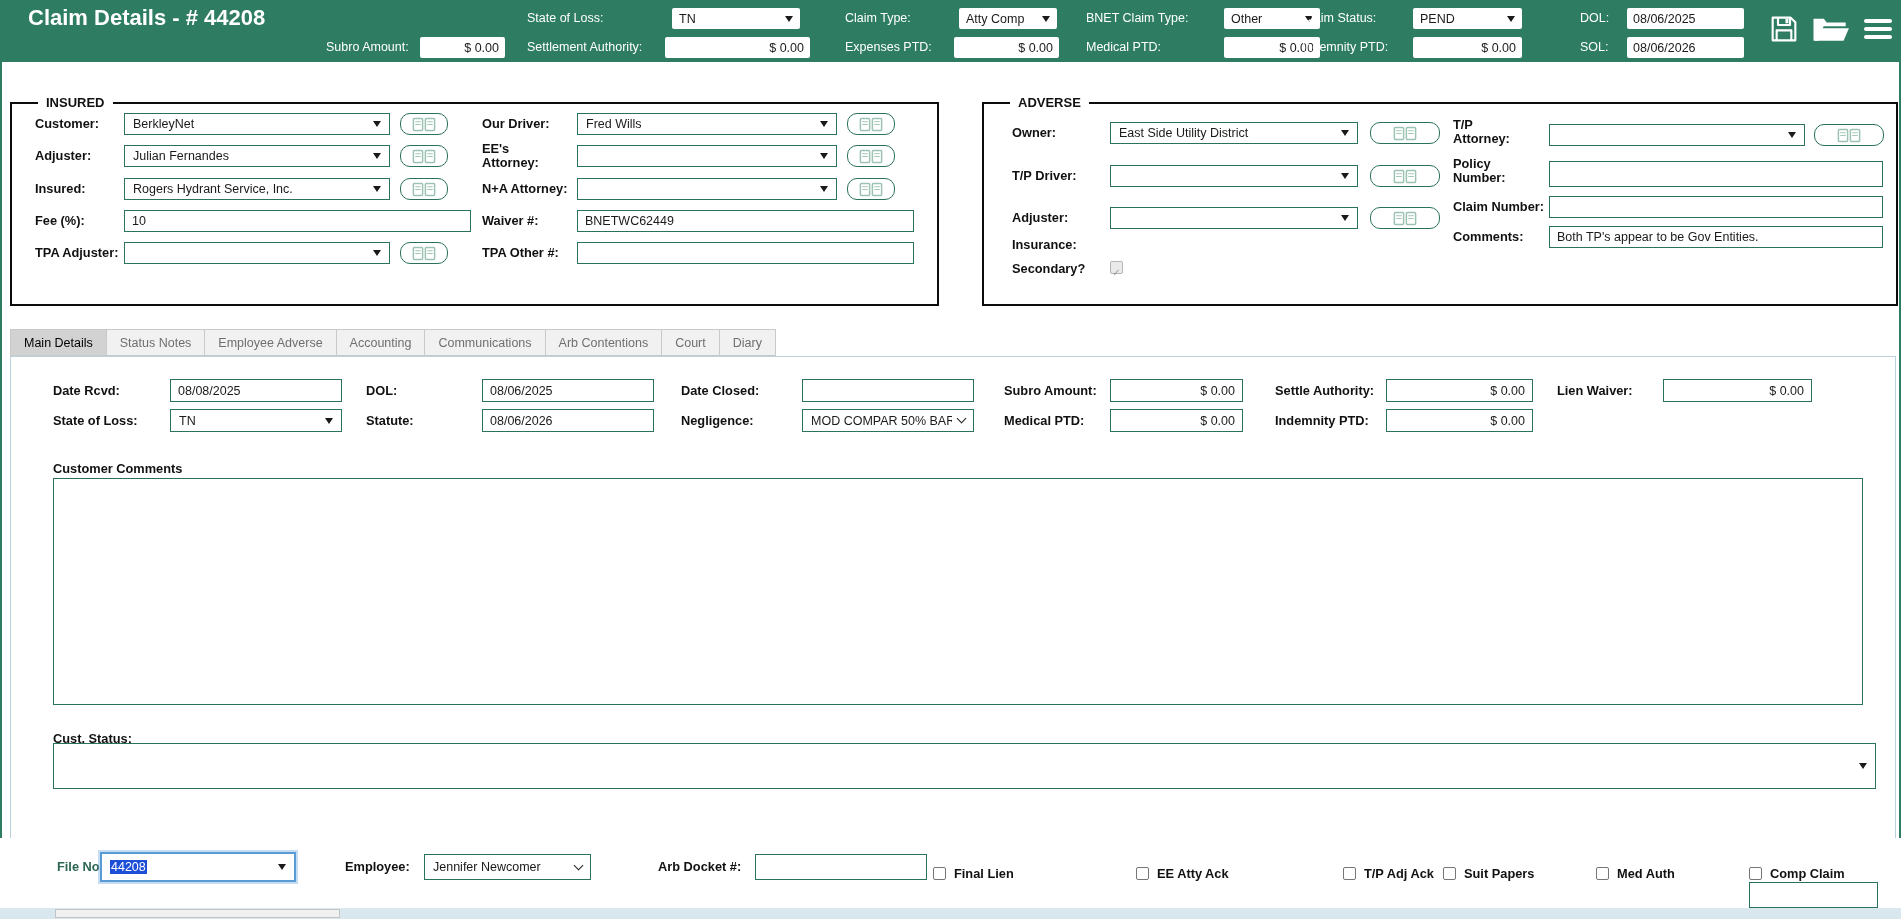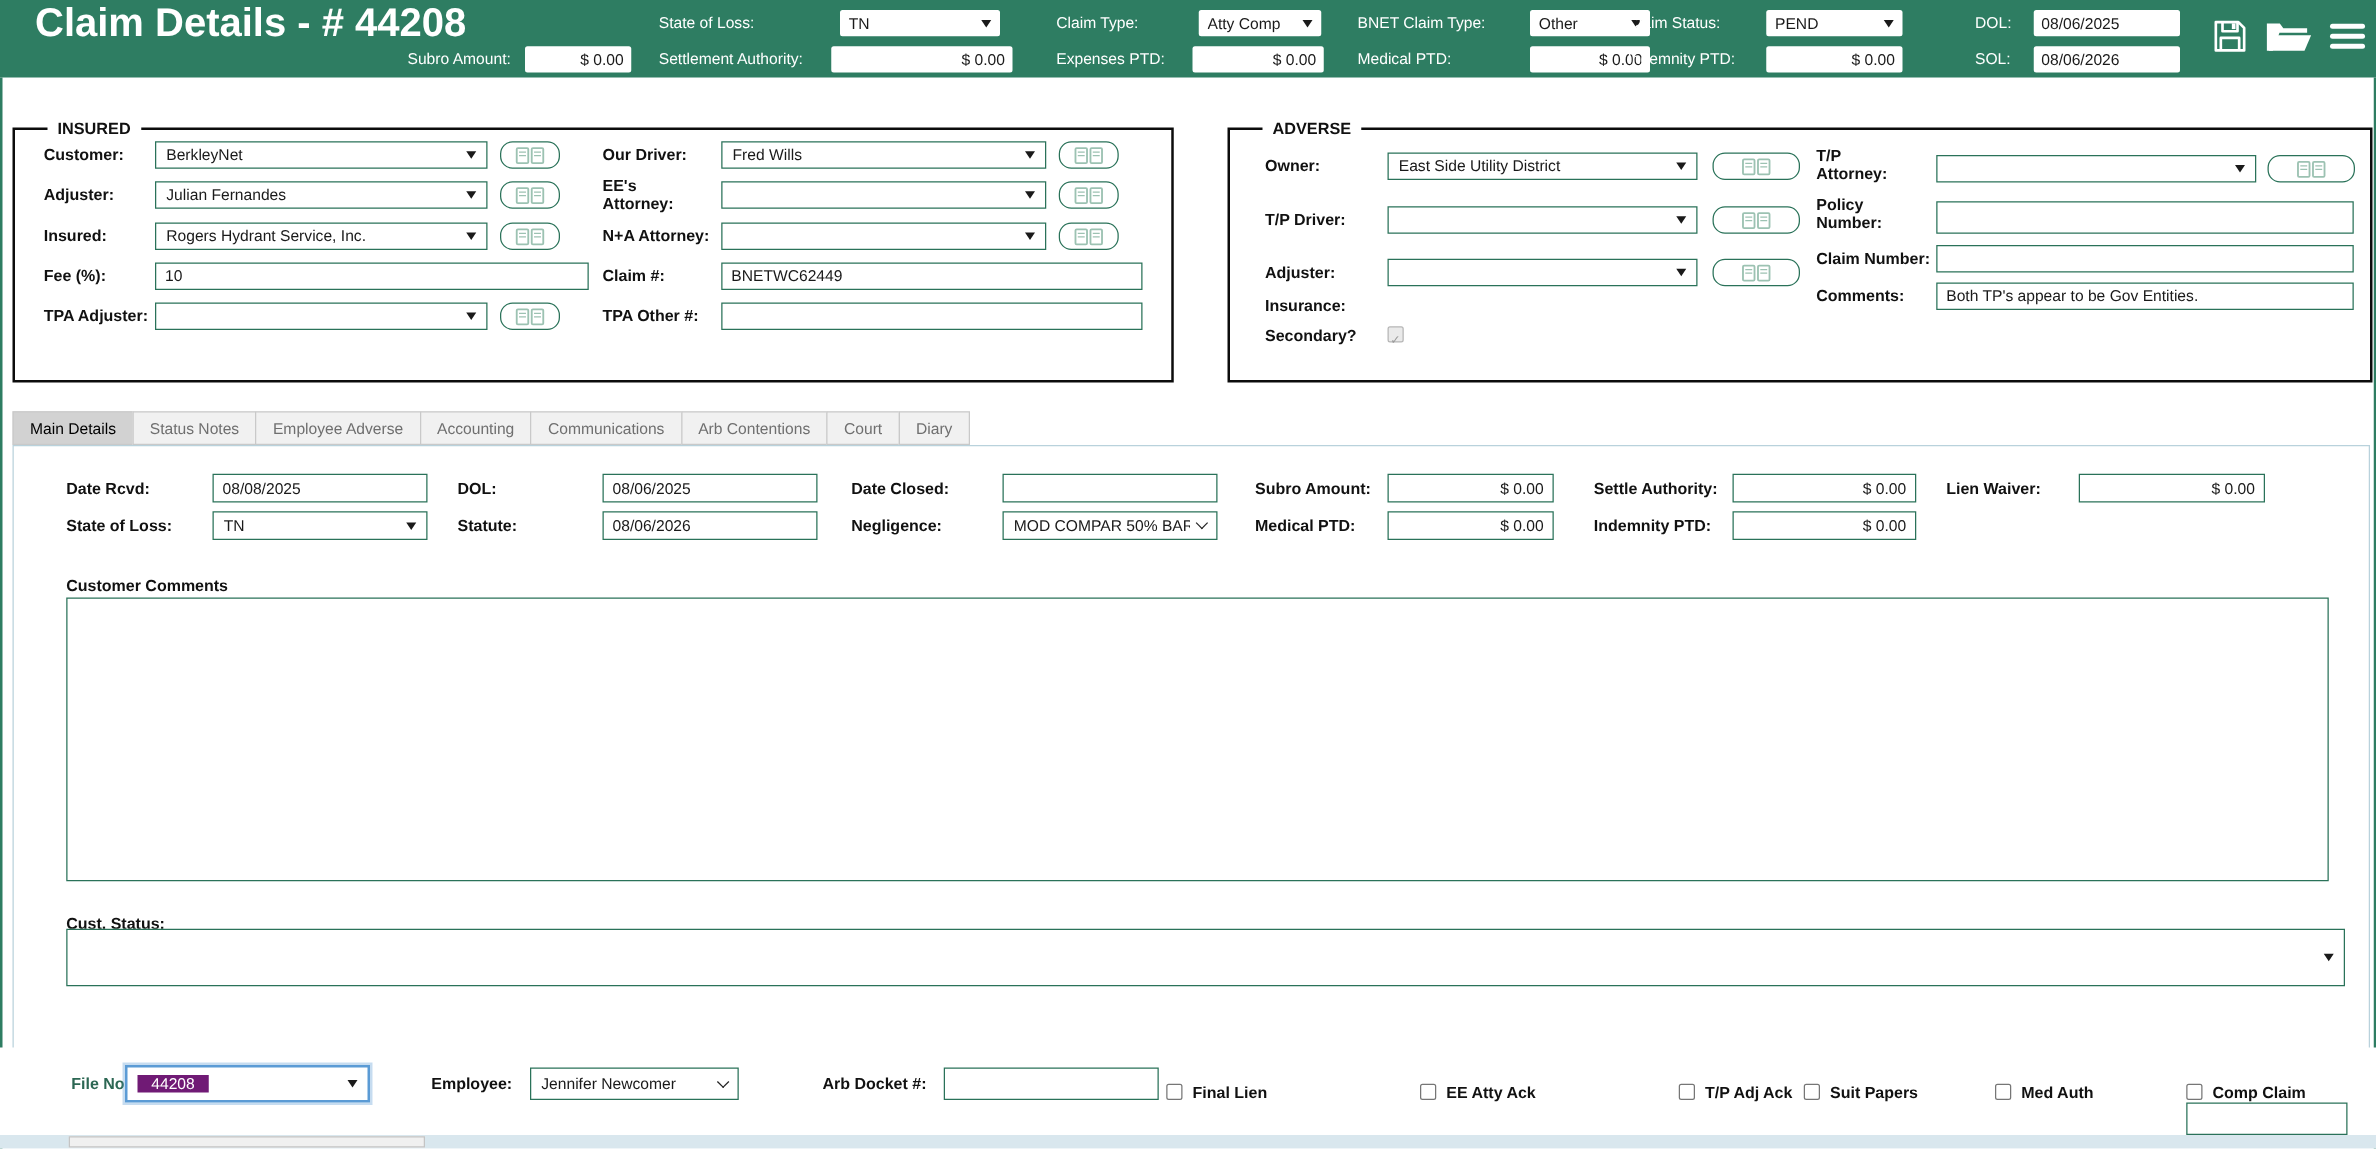--- a/index.html
+++ b/index.html
@@ -2,21 +2,21 @@
 <html><head>
 <meta charset="utf-8">
 <style>
   * { margin:0; padding:0; box-sizing:border-box; }
   html,body { width:1901px; height:919px; overflow:hidden; background:#fff;
     font-family:"Liberation Sans", sans-serif; }
   .page { position:relative; width:1901px; height:919px; background:#fff; overflow:hidden; }
 
   
   .hdr { position:absolute; left:0; top:0; width:1901px; height:62px; background:#2E7D62; }
-  .hdr-title { position:absolute; left:28px; top:0px; color:#fff; font-size:32px; font-weight:bold; line-height:36px; }
+  .hdr-title { position:absolute; left:28px; top:0px; color:#fff; font-size:22px; font-weight:bold; line-height:36px; }
   .h-lbl { position:absolute; color:#fff; font-size:12.5px; line-height:21px; white-space:nowrap; }
   .h-inp, .h-sel { position:absolute; height:21px; background:#fff; border:none; border-radius:2px;
      font-size:12.5px; color:#1a1a1a; font-family:"Liberation Sans",sans-serif; }
   .h-inp { padding:0 6px; }
   .h-inp.money { text-align:right; }
   .h-sel { display:flex; align-items:center; padding:0 7px; }
   .h-sel .seltxt { flex:1; white-space:nowrap; overflow:hidden; }
   .row1 { top:8px; } .row2 { top:37px; }
   .tri { width:0; height:0; border-left:4.5px solid transparent; border-right:4.5px solid transparent;
      border-top:6px solid #1a1a1a; flex-shrink:0; margin-left:5px; }
@@ -65,21 +65,21 @@
   .comments-area { position:absolute; border:1px solid #2A7259; background:#fff; resize:none;
      font-family:"Liberation Sans",sans-serif; font-size:12.5px; padding:5px; }
 
   
   .footer { position:absolute; left:0; top:838px; width:1901px; height:70px; background:#fff; }
   .f-lbl { position:absolute; font-size:12.8px; font-weight:bold; color:#111; line-height:26px; white-space:nowrap; }
   .f-lbl.green { color:#2C6753; }
   .fileno { position:absolute; left:100px; top:14px; width:196px; height:30px; background:#fff;
      border:2px solid #5B9BD5; box-shadow:0 0 0 2px rgba(91,155,213,0.35); display:flex;
      align-items:center; padding:0 8px; font-size:12.5px; }
-  .fileno .selhl { background:#701a75; color:#fff; padding:0 11px; }
+  .fileno .selhl { background:#1d4ed8; color:#fff; padding:0 1px; }
   .fileno .seltxt { flex:1; }
   .f-sel { position:absolute; height:26px; border:1px solid #2A7259; background:#fff;
      display:flex; align-items:center; padding:0 8px; font-size:12.5px; color:#1a1a1a;justify-content:center; }
   .f-sel .seltxt { flex:1; white-space:nowrap; overflow:hidden; }
   .f-txt { position:absolute; height:26px; border:1px solid #2A7259; background:#fff;
      font-size:12.5px; padding:0 7px; font-family:"Liberation Sans",sans-serif; }
   .ckgrp { position:absolute; top:28px; display:flex; align-items:center; }
   .ckbox { width:13px; height:13px; background:#fff; border:1px solid #767676; border-radius:2px; flex-shrink:0; }
   .cklbl { margin-left:8px; font-size:12.8px; font-weight:bold; color:#111; white-space:nowrap; }
   .extrabox { position:absolute; left:1749px; top:44px; width:129px; height:26px;
@@ -299,21 +299,21 @@
           </g>
           <g stroke="#9CC2B2" stroke-width="1">
             <line x1="3.5" y1="5" x2="9.5" y2="5"></line>
             <line x1="3.5" y1="8" x2="9.5" y2="8"></line>
             <line x1="16.5" y1="5" x2="22.5" y2="5"></line>
             <line x1="16.5" y1="8" x2="22.5" y2="8"></line>
           </g>
         </svg>
     </div>
 
-    <span class="lbl" style="left:470px;top:106px">Claim #:</span>
+    <span class="lbl" style="left:470px;top:106px">Waiver #:</span>
     <input class="txt" style="left: 565px; top: 106px; width: 337px;" value="BNETWC62449">
 
     <span class="lbl" style="left:470px;top:138px">TPA Other #:</span>
     <input class="txt" style="left: 565px; top: 138px; width: 337px;" value="">
   </div>
 
   <div class="fs" style="left:982px;top:102px;width:916px;height:204px">
     <span class="fs-legend">ADVERSE</span>
 
     <span class="lbl" style="left:28px;top:18px">Owner:</span>

